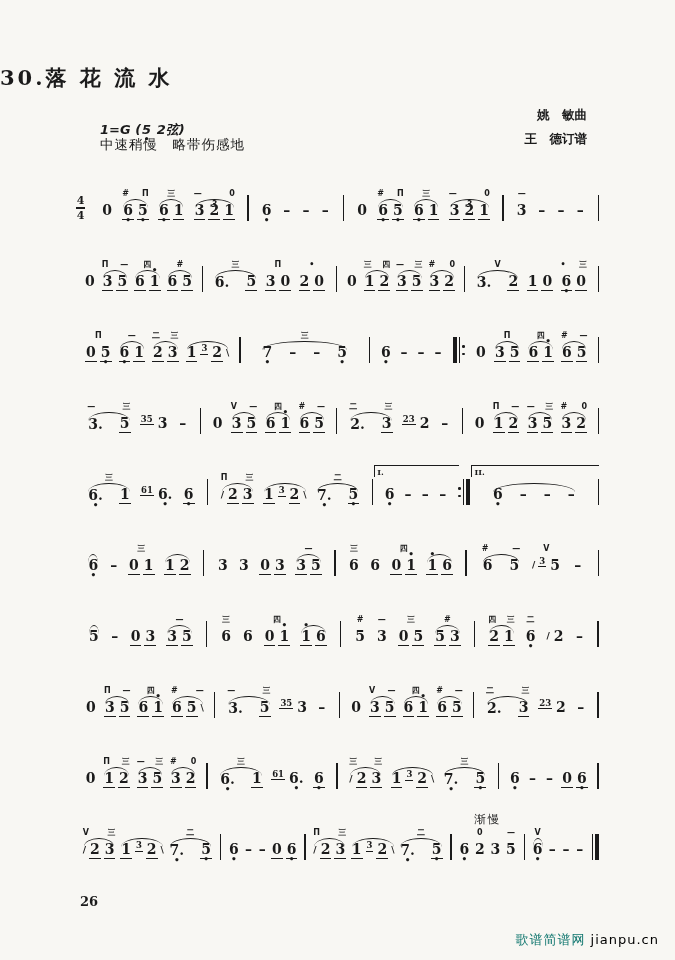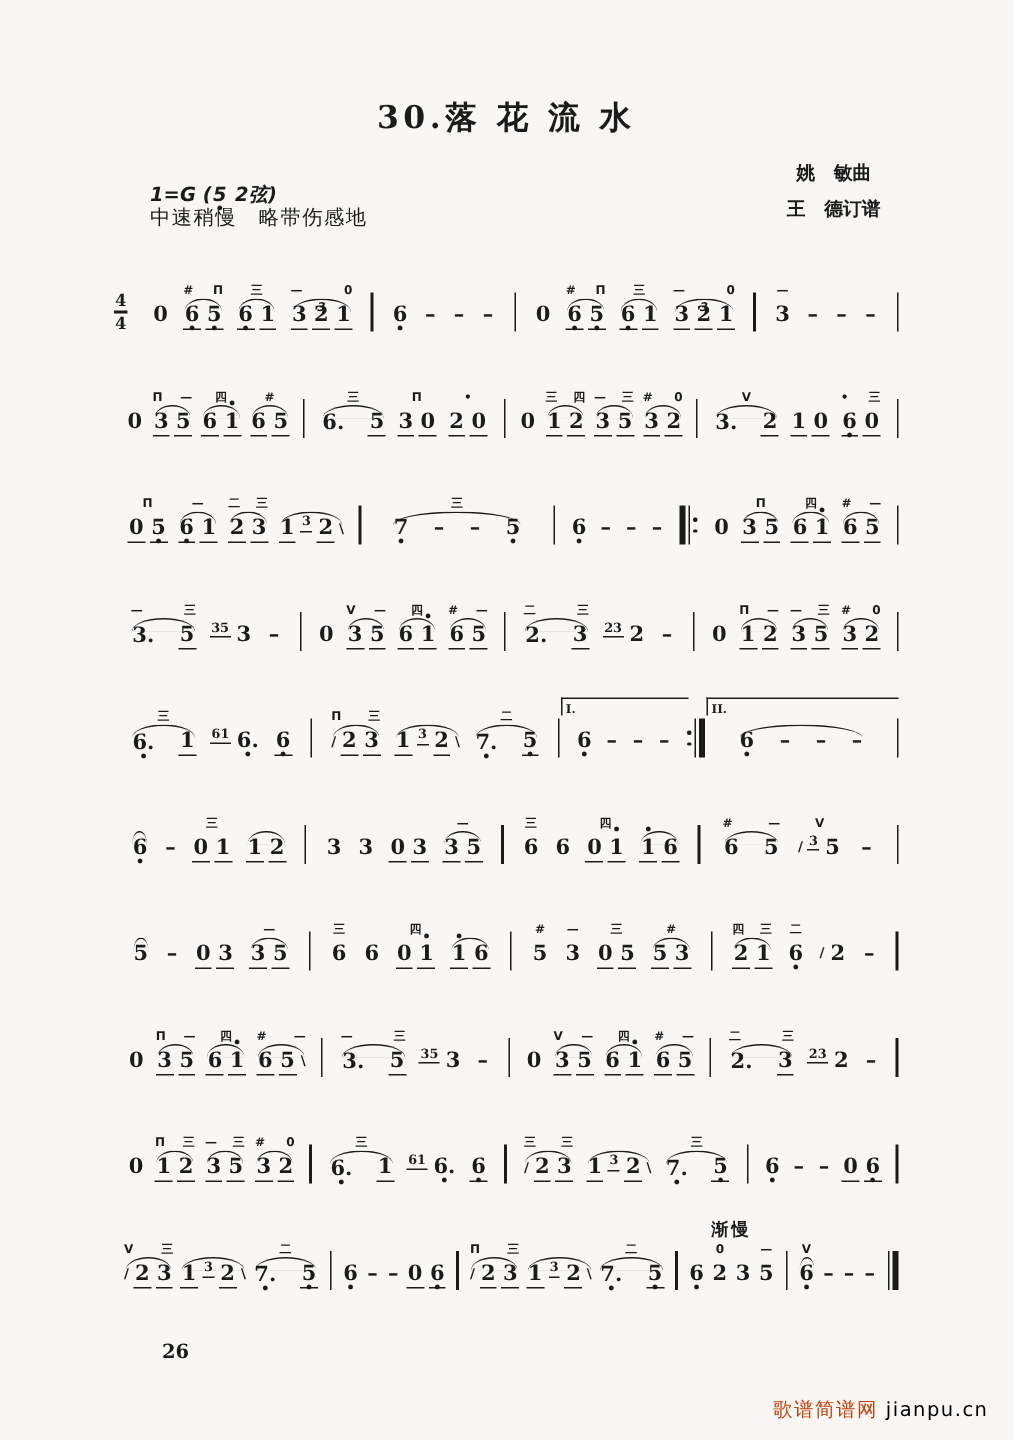--- a/index.html
+++ b/index.html
@@ -1,21 +1,21 @@
 <!DOCTYPE html>
 <html><head>
 <meta charset="utf-8">
 <style>
   html,body{margin:0;padding:0;}
   body{width:675px;height:960px;background:#e9e8e4;font-family:"DejaVu Sans",sans-serif;}
   .page{position:relative;width:675px;height:960px;background:#f8f7f3;color:#1b1b1b;overflow:hidden;}
 
-  .title{position:absolute;top:64px;left:0;width:100%;text-align:center;
+  .title{position:absolute;top:64px;left:0;width:100%;
          font-size:21px;font-weight:bold;letter-spacing:3px;font-family:"DejaVu Serif",serif;}
-  .byline{position:absolute;top:103px;right:88px;text-align:center;font-size:12.5px;font-weight:bold;line-height:1.9;}
+  .byline{position:absolute;top:103px;right:88px;text-align:right;font-size:12.5px;font-weight:bold;line-height:1.9;}
   .keyline{position:absolute;top:121px;left:100px;font-size:13px;font-weight:bold;font-style:italic;}
   .keynote{position:relative;display:inline-block;padding:0 1px;}
   .keynote .kdot{position:absolute;left:50%;transform:translateX(-50%);bottom:-7px;font-size:9px;}
   .tempo{position:absolute;top:136px;left:100px;font-size:13.5px;font-weight:normal;letter-spacing:1px;}
 
   .score{position:absolute;top:186px;left:76px;width:524px;}
   .sys{display:flex;align-items:center;width:100%;margin-bottom:27px;min-height:44px;}
   .bar{position:relative;display:flex;align-items:center;justify-content:space-evenly;flex:1 1 auto;padding:0 2px;}
 
   .ts{display:flex;flex-direction:column;align-items:center;margin-right:5px;font-size:11px;
@@ -45,23 +45,23 @@
   .rpt{display:flex;align-items:center;gap:2px;flex:0 0 auto;margin:0 1px;}
   .rpt .thick{width:4px;height:26px;background:#1b1b1b;}
   .rpt .thin{width:1.5px;height:26px;background:#1b1b1b;}
   .rpt .dots{display:flex;flex-direction:column;gap:5px;}
   .rpt .dots i{width:2.6px;height:2.6px;background:#1b1b1b;border-radius:50%;display:block;}
 
   .ebr{position:absolute;top:-9px;left:0;right:-2px;height:11px;
        border-top:1.8px solid #1b1b1b;border-left:1.8px solid #1b1b1b;}
   .ebr span{position:absolute;top:1px;left:2px;font-size:8px;font-weight:bold;font-family:"DejaVu Serif",serif;}
   .mark{position:absolute;top:-17px;left:50%;transform:translateX(-50%);
-        font-size:11.5px;font-weight:bold;letter-spacing:2px;white-space:nowrap;}
-
-  .pagenum{position:absolute;top:894px;left:80px;font-size:13px;font-weight:bold;font-family:"DejaVu Serif",serif;margin-left:28px;}
+        font-size:11.5px;font-weight:normal;letter-spacing:2px;white-space:nowrap;}
+
+  .pagenum{position:absolute;top:894px;left:80px;font-size:13px;font-weight:bold;font-family:"DejaVu Serif",serif;}
   .watermark{position:absolute;top:931px;right:16px;font-size:13px;letter-spacing:1px;}
 </style>
 </head>
 <body>
 
 <div class="page" style="background: rgb(248, 247, 243);">
   <div class="title">30.落  花  流  水</div>
 
   <div class="byline">
     <div>姚　敏曲</div>
@@ -1463,14 +1463,14 @@
         </div>
         <div class="rpt">
           <div class="thin" style="width: 1.5px; height: 26px; background: rgb(27, 27, 27);"></div>
           <div class="thick" style="width: 4px; height: 26px; background: rgb(27, 27, 27);"></div>
         </div>
       </div>
     </div>
 
   <div class="pagenum">26</div>
 
-  <div class="watermark"><span class="wm-cn" style="color: #c2410c;">歌谱简谱网 </span><span class="wm-url" style="color: #000000;">jianpu.cn</span></div>
+  <div class="watermark"><span class="wm-cn" style="color: #0f766e;">歌谱简谱网 </span><span class="wm-url" style="color: #000000;">jianpu.cn</span></div>
 </div>
 
 </body></html>

